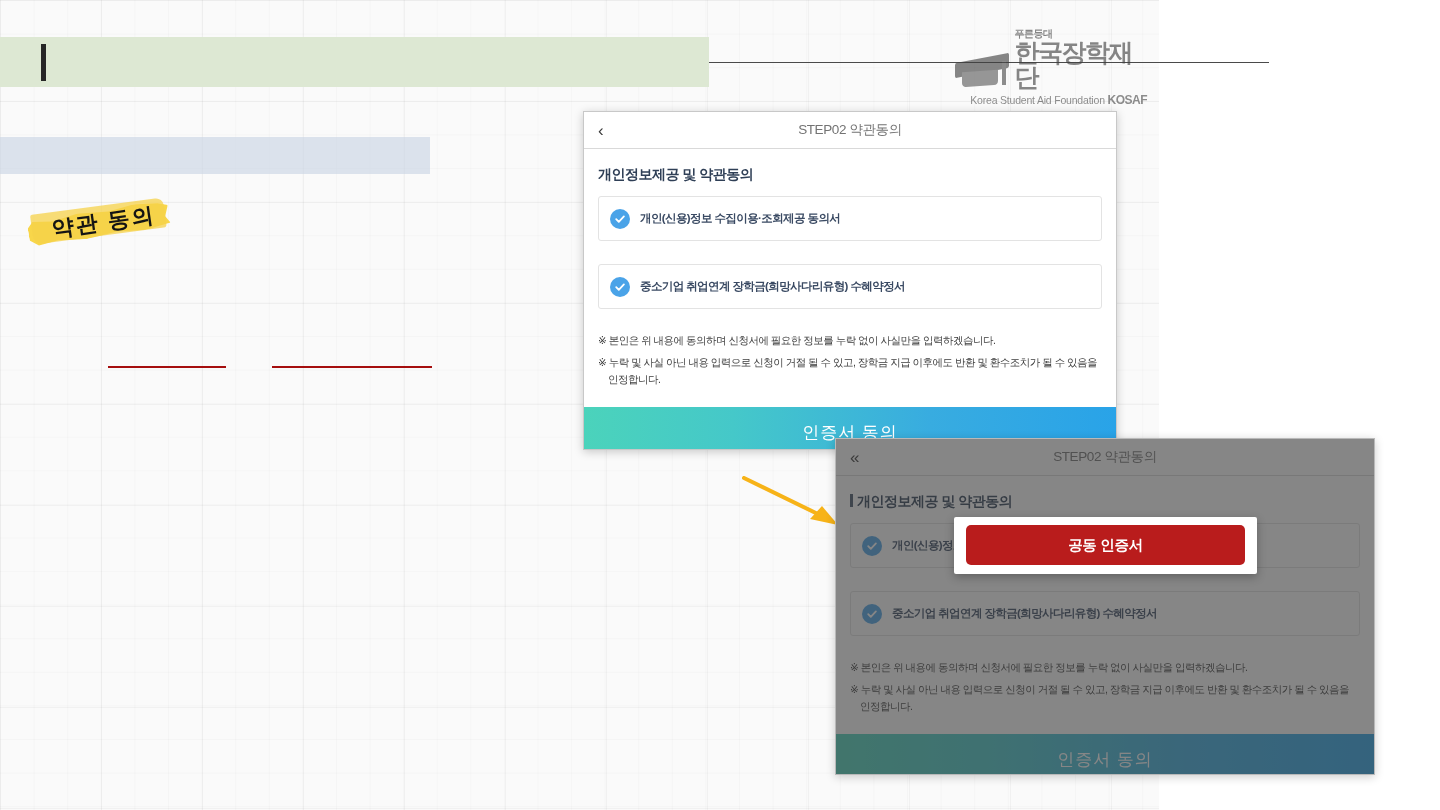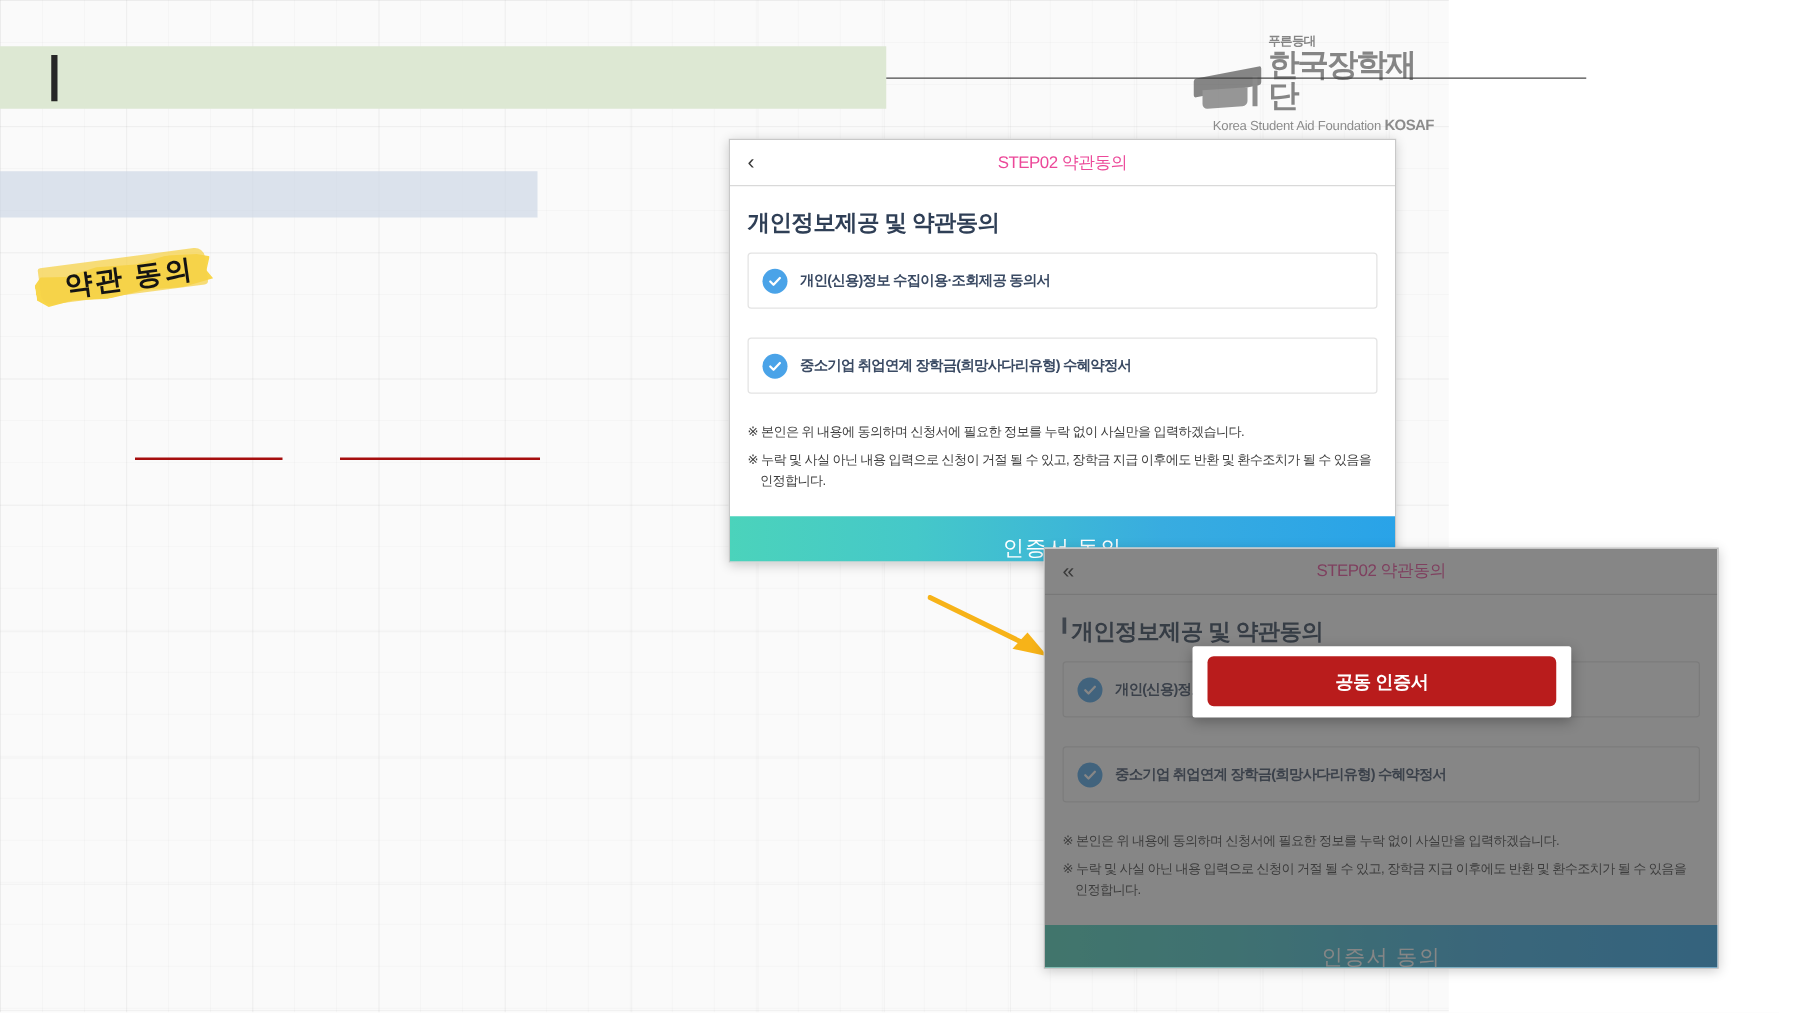--- a/index.html
+++ b/index.html
@@ -185,26 +185,26 @@
     position: absolute;
     left: 14px; top: 50%;
     transform: translateY(-50%);
     font-size: 17px;
     color: #3a3a3a;
     line-height: 1;
     font-weight: 500;
   }
   .dlg-title {
     font-size: 13.5px;
-    color: #ec4899;
+    color: #737373;
     letter-spacing: -0.4px;
   }
   .dlg-body { padding: 0 14px; background: #ffffff; }
   .section-title {
-    font-size: 18px;
+    font-size: 14px;
     font-weight: bold;
     color: #2f3f56;
     letter-spacing: -0.5px;
     padding: 17px 0 12px 0;
     position: relative;
   }
   .section-title.with-bar { padding-left: 7px; }
   .section-title.with-bar::before {
     content: "";
     position: absolute;

